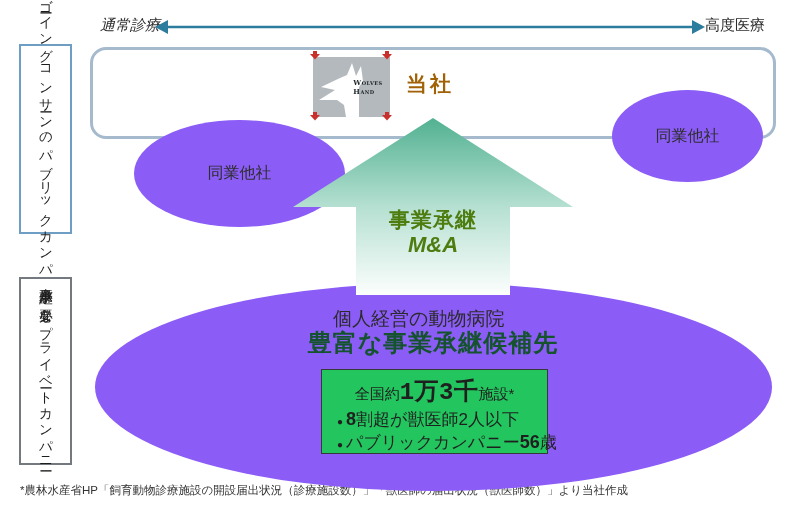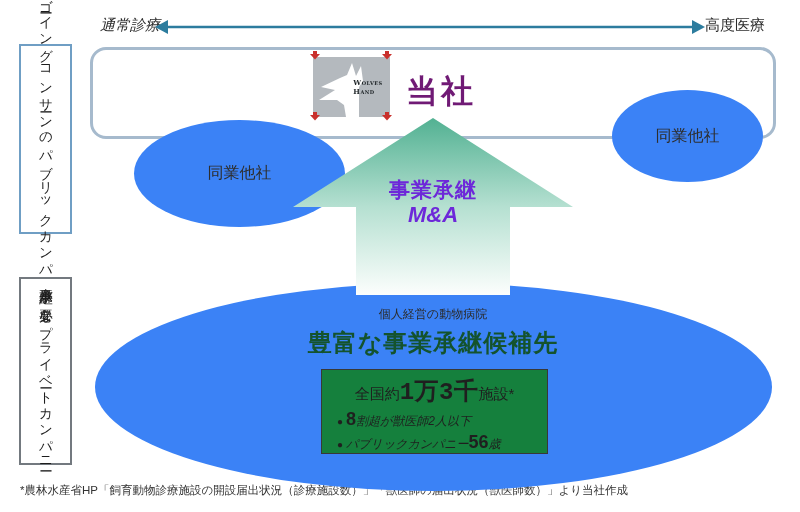--- a/index.html
+++ b/index.html
@@ -15,54 +15,54 @@
         background:#fff;font-size:13.5px;letter-spacing:1px;color:#1d1d1d;
         display:flex;align-items:center;justify-content:center;}
   .vbox .vcol{text-align:center;line-height:24px;white-space:nowrap;}
   #public-box{left:19px;top:44px;width:53px;height:190px;border:2px solid #6f9ec4;}
   #private-box{left:19px;top:277px;width:53px;height:188px;border:2px solid #73797f;}
 
   
   #frame{left:90px;top:47px;width:680px;height:86px;border:3px solid #a6bacd;border-radius:16px;}
 
   
-  .ellipse{background:#3b82f6;border-radius:50%;display:flex;align-items:center;justify-content:center;}
+  .ellipse{background:#8b5cf6;border-radius:50%;display:flex;align-items:center;justify-content:center;}
   #peer-left{left:134px;top:120px;width:211px;height:107px;z-index:2;}
   #peer-right{left:612px;top:90px;width:151px;height:92px;z-index:2;}
   .peer-label{font-size:16px;color:#2e2e2e;}
   #market-ellipse{left:95px;top:283px;width:677px;height:208px;z-index:1;}
 
   
   #big-arrow{left:292px;top:117px;z-index:3;}
-  #arrow-text{left:333px;top:178px;width:200px;text-align:center;z-index:4;
-              font-weight:bold;color:#6d28d9;}
+  #arrow-text{left:333px;top:208px;width:200px;text-align:center;z-index:4;
+              font-weight:bold;color:#4d7c0f;}
   #arrow-text .l1{font-size:21px;line-height:24px;letter-spacing:1px;}
   #arrow-text .l2{font-size:22px;line-height:25px;font-style:italic;}
 
   
   #logo{left:313px;top:57px;width:77px;height:60px;z-index:3;}
   .crop-mark{position:absolute;width:12px;height:9px;z-index:4;}
-  #company-label{left:406px;top:70px;font-size:32px;font-weight:bold;color:#701a75;
+  #company-label{left:406px;top:70px;font-size:21px;font-weight:bold;color:#a16207;
                  letter-spacing:3px;z-index:3;}
 
   
-  #market-subtitle{left:333px;top:306px;width:200px;text-align:center;font-size:12px;
+  #market-subtitle{left:333px;top:306px;width:200px;text-align:left;font-size:19px;
                    font-weight:500;color:#2b2b2b;z-index:5;}
   #market-headline{left:233px;top:327px;width:400px;text-align:center;font-size:24px;
                    font-weight:bold;color:#14532d;letter-spacing:1px;z-index:5;}
-  #stats-box{left:321px;top:369px;width:227px;height:85px;background:#15803d;
+  #stats-box{left:321px;top:369px;width:227px;height:85px;background:#22c55e;
              border:1.5px solid #383838;box-sizing:border-box;z-index:5;}
   .stat-total{display:flex;justify-content:center;align-items:baseline;margin-top:5px;color:#1f1f1f;}
   .stat-total .pre,.stat-total .suf{font-size:15px;}
   .stat-total .val{font-size:24px;font-weight:bold;letter-spacing:0.5px;font-family:Liberation Mono, monospace;}
   .bullets{margin:2px 0 0 15px;color:#1f1f1f;}
   .bullet-row{display:flex;align-items:baseline;line-height:21px;white-space:nowrap;}
   .bullet-row .dot{font-size:10px;margin-right:3px;}
   .bullet-row .big{font-size:18px;font-weight:bold;}
-  .bullet-row .txt{font-size:12px;font-style:italic;}
+  .bullet-row .txt{font-size:17px;}
 
   #footnote{left:20px;top:483px;font-size:11.5px;color:#333;white-space:nowrap;}
 </style>
 </head>
 <body>
 
 <div id="stage">
 
   <div class="abs axis-label" style="left:100px;font-style:italic;">通常診療</div>
   <svg class="abs" style="left:155px;top:19px;" width="550" height="16">

